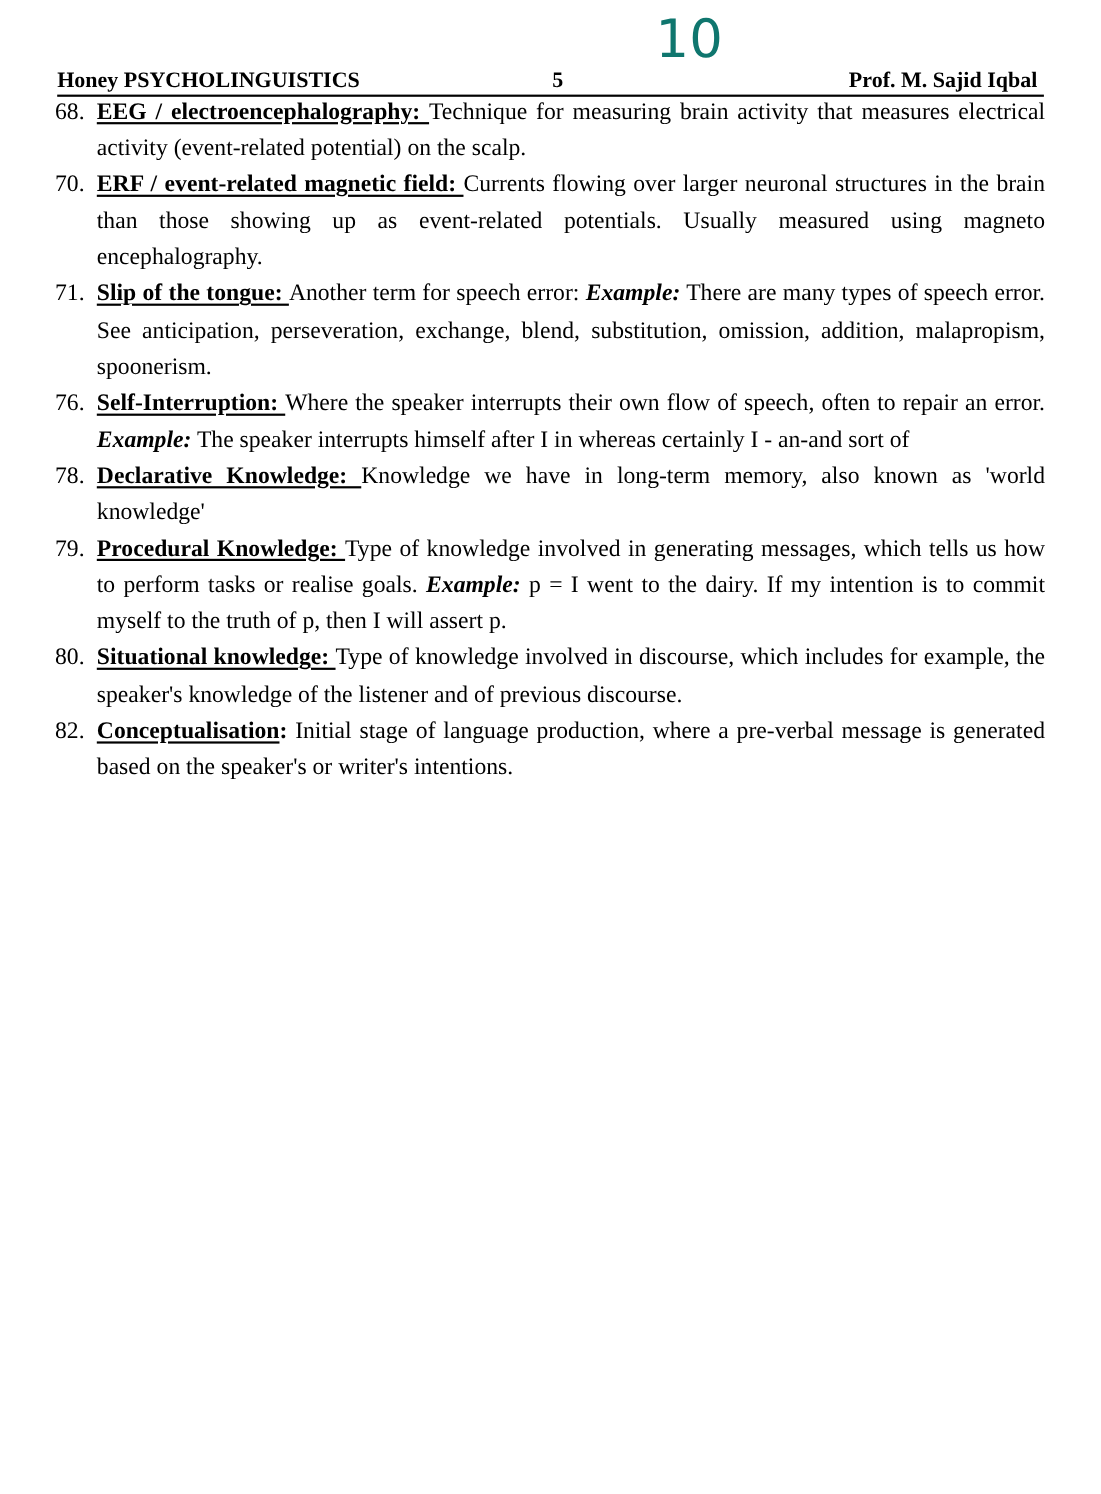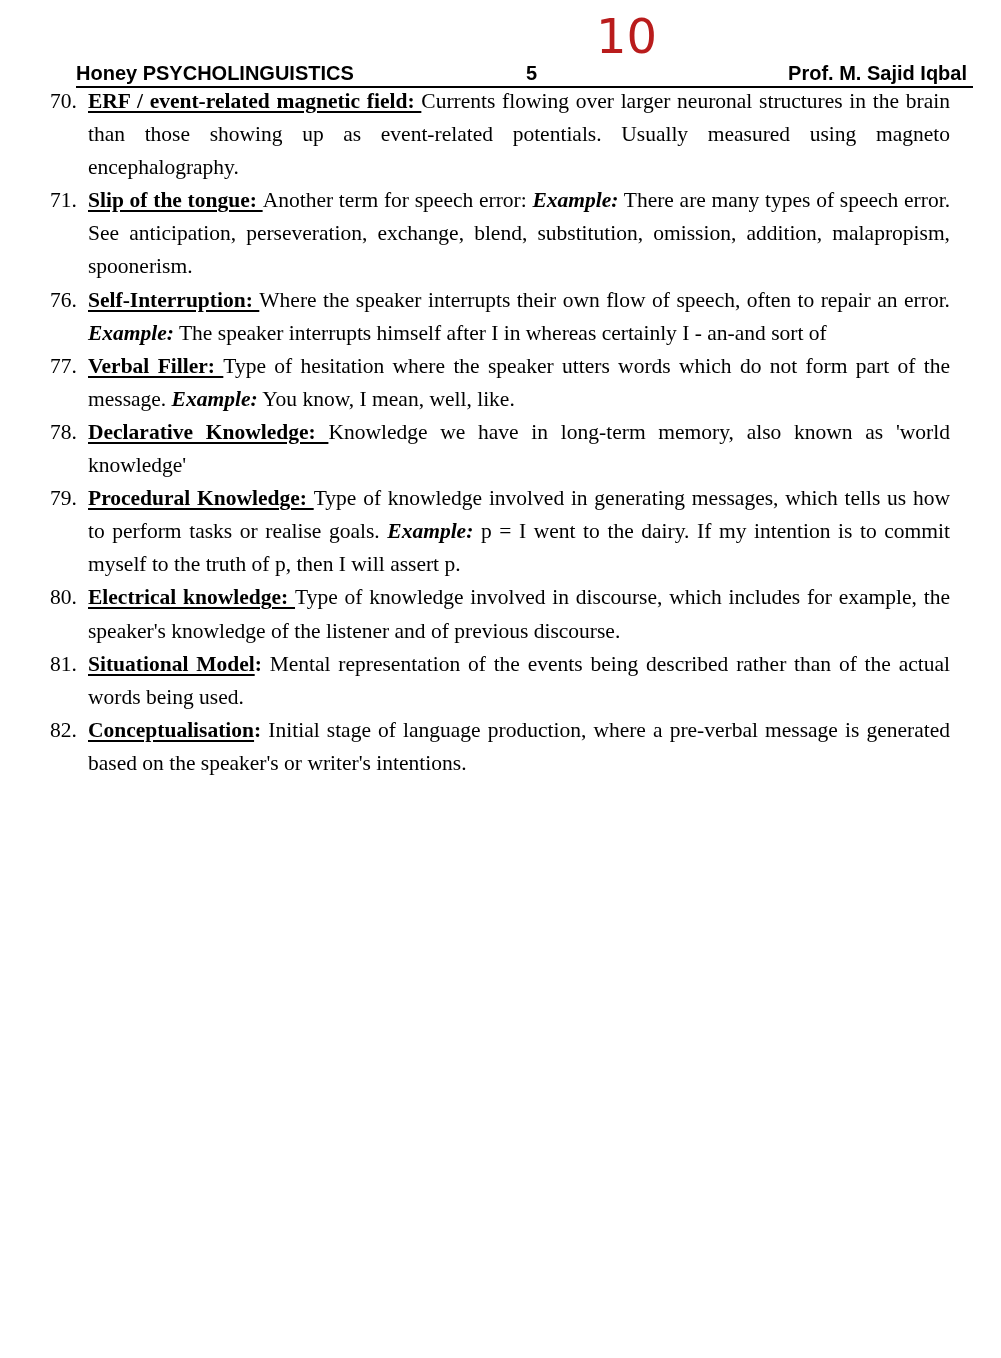--- a/index.html
+++ b/index.html
@@ -1,25 +1,25 @@
 <!DOCTYPE html>
 <html><head>
 <meta charset="utf-8">
 <style>
   html, body { margin: 0; padding: 0; background: #ffffff; }
   body { width: 1001px; height: 1358px; position: relative; overflow: hidden; color: #000; }
   .page-number {
     position: absolute; left: 596px; top: 12px;
     font-family: "DejaVu Sans", sans-serif; font-size: 48px; line-height: 1;
-    color: #b91c1c;
+    color: #0f766e;
   }
   .header {
     position: absolute; left: 52px; top: 60px; width: 897px; height: 26px;
     border-bottom: 2.5px solid #000;
-    font-family: Liberation Sans, sans-serif; font-weight: bold; font-size: 20px; line-height: 26px; margin-left: 24px;
+    font-family: Liberation Serif, serif; font-weight: bold; font-size: 20px; line-height: 26px;
   }
   .header .h-left { position: absolute; left: 0; top: 0; }
   .header .h-mid { position: absolute; left: 450px; top: 0; }
   .header .h-right { position: absolute; right: 6px; top: 0; }
   .entries {
     position: absolute; left: 50px; top: 85px; width: 900px;
     font-family: "Liberation Serif", serif; font-size: 21.5px; line-height: 33.1px;
   }
   .entry { position: relative; padding-left: 38px; text-align: justify; }
   .entry .num { position: absolute; left: 0; top: 0; }
@@ -31,22 +31,21 @@
 
 <div class="page-number">10</div>
 
 <div class="header">
   <span class="h-left">Honey PSYCHOLINGUISTICS</span>
   <span class="h-mid">5</span>
   <span class="h-right">Prof. M. Sajid Iqbal</span>
 </div>
 
 <div class="entries" id="entries">
+    <div class="entry"><span class="num">68.</span><span class="term">EEG / electroencephalography: </span><span>Technique for measuring brain activity that measures electrical activity (event-related potential) on the scalp.</span></div>
     <div class="entry"><span class="num">70.</span><span class="term">ERF / event-related magnetic field: </span><span>Currents flowing over larger neuronal structures in the brain than those showing up as event-related potentials. Usually measured using magneto encephalography.</span></div>
     <div class="entry"><span class="num">71.</span><span class="term">Slip of the tongue: </span><span>Another term for speech error: </span><span class="ex">Example:</span><span> There are many types of speech error. See anticipation, perseveration, exchange, blend, substitution, omission, addition, malapropism, spoonerism.</span></div>
     <div class="entry"><span class="num">76.</span><span class="term">Self-Interruption: </span><span>Where the speaker interrupts their own flow of speech, often to repair an error. </span><span class="ex">Example:</span><span> The speaker interrupts himself after I in whereas certainly I - an-and sort of</span></div>
-    <div class="entry"><span class="num">77.</span><span class="term">Verbal Filler: </span><span>Type of hesitation where the speaker utters words which do not form part of the message. </span><span class="ex">Example:</span><span> You know, I mean, well, like.</span></div>
     <div class="entry"><span class="num">78.</span><span class="term">Declarative Knowledge: </span><span>Knowledge we have in long-term memory, also known as 'world knowledge'</span></div>
     <div class="entry"><span class="num">79.</span><span class="term">Procedural Knowledge: </span><span>Type of knowledge involved in generating messages, which tells us how to perform tasks or realise goals. </span><span class="ex">Example:</span><span> p = I went to the dairy. If my intention is to commit myself to the truth of p, then I will assert p.</span></div>
-    <div class="entry"><span class="num">80.</span><span class="term">Electrical knowledge: </span><span>Type of knowledge involved in discourse, which includes for example, the speaker's knowledge of the listener and of previous discourse.</span></div>
-    <div class="entry"><span class="num">81.</span><span class="term">Situational Model</span><b>:</b><span> Mental representation of the events being described rather than of the actual words being used.</span></div>
+    <div class="entry"><span class="num">80.</span><span class="term">Situational knowledge: </span><span>Type of knowledge involved in discourse, which includes for example, the speaker's knowledge of the listener and of previous discourse.</span></div>
     <div class="entry"><span class="num">82.</span><span class="term">Conceptualisation</span><b>:</b><span> Initial stage of language production, where a pre-verbal message is generated based on the speaker's or writer's intentions.</span></div>
   </div>
 
 </body></html>

